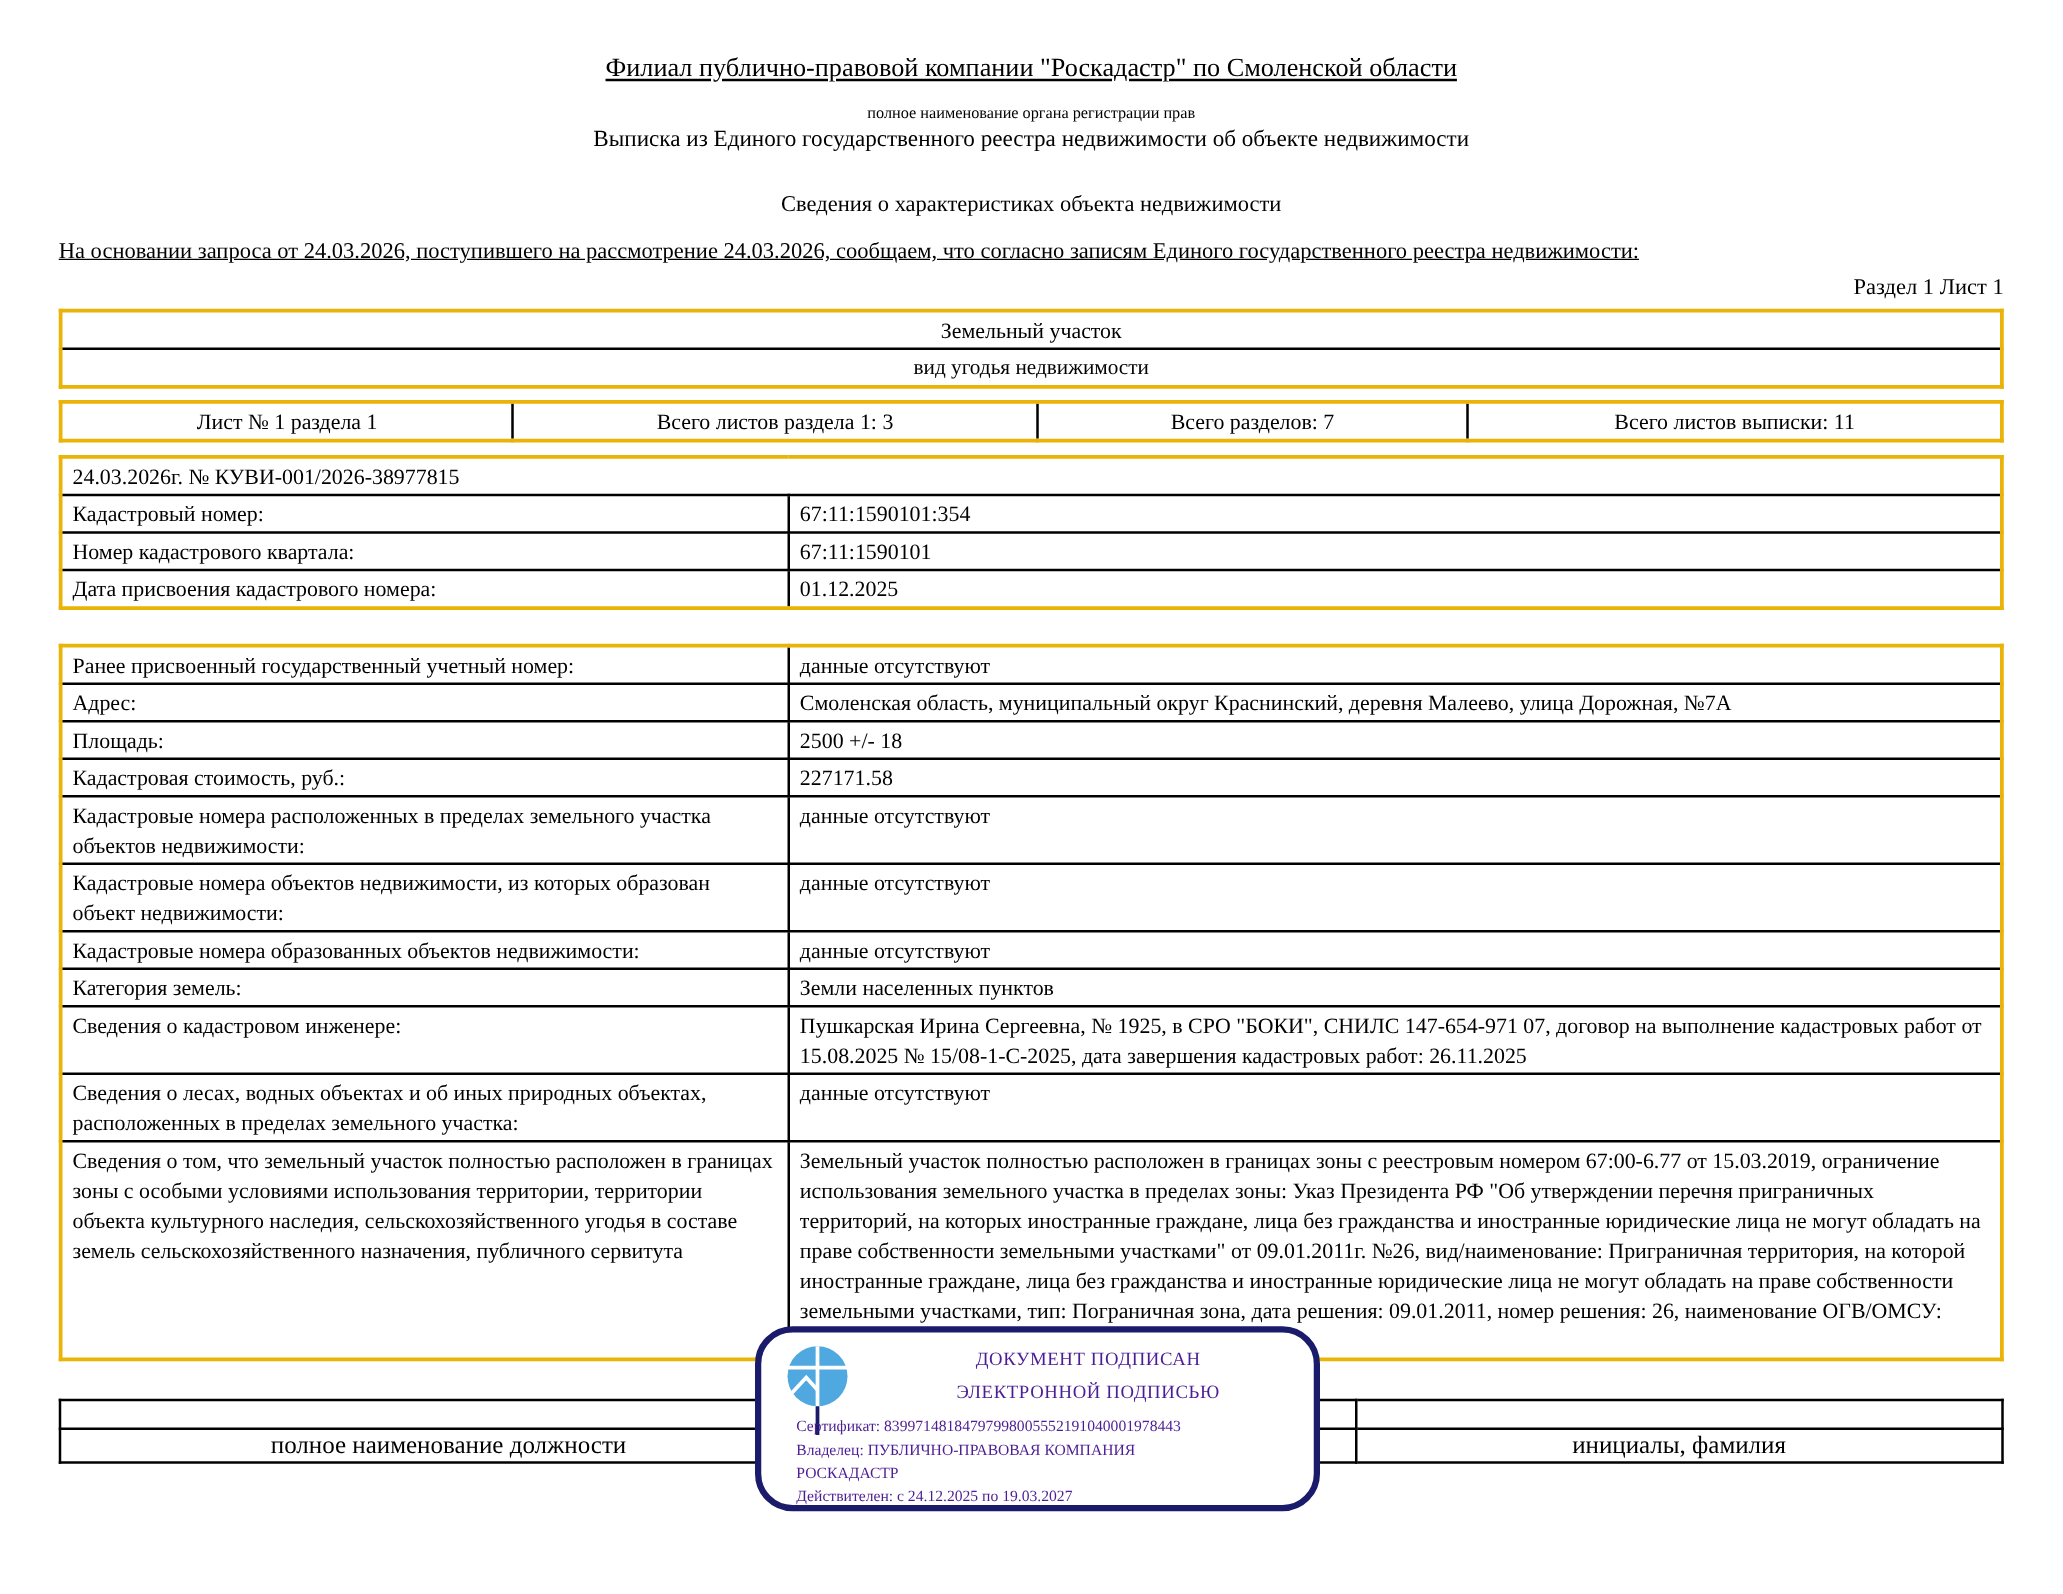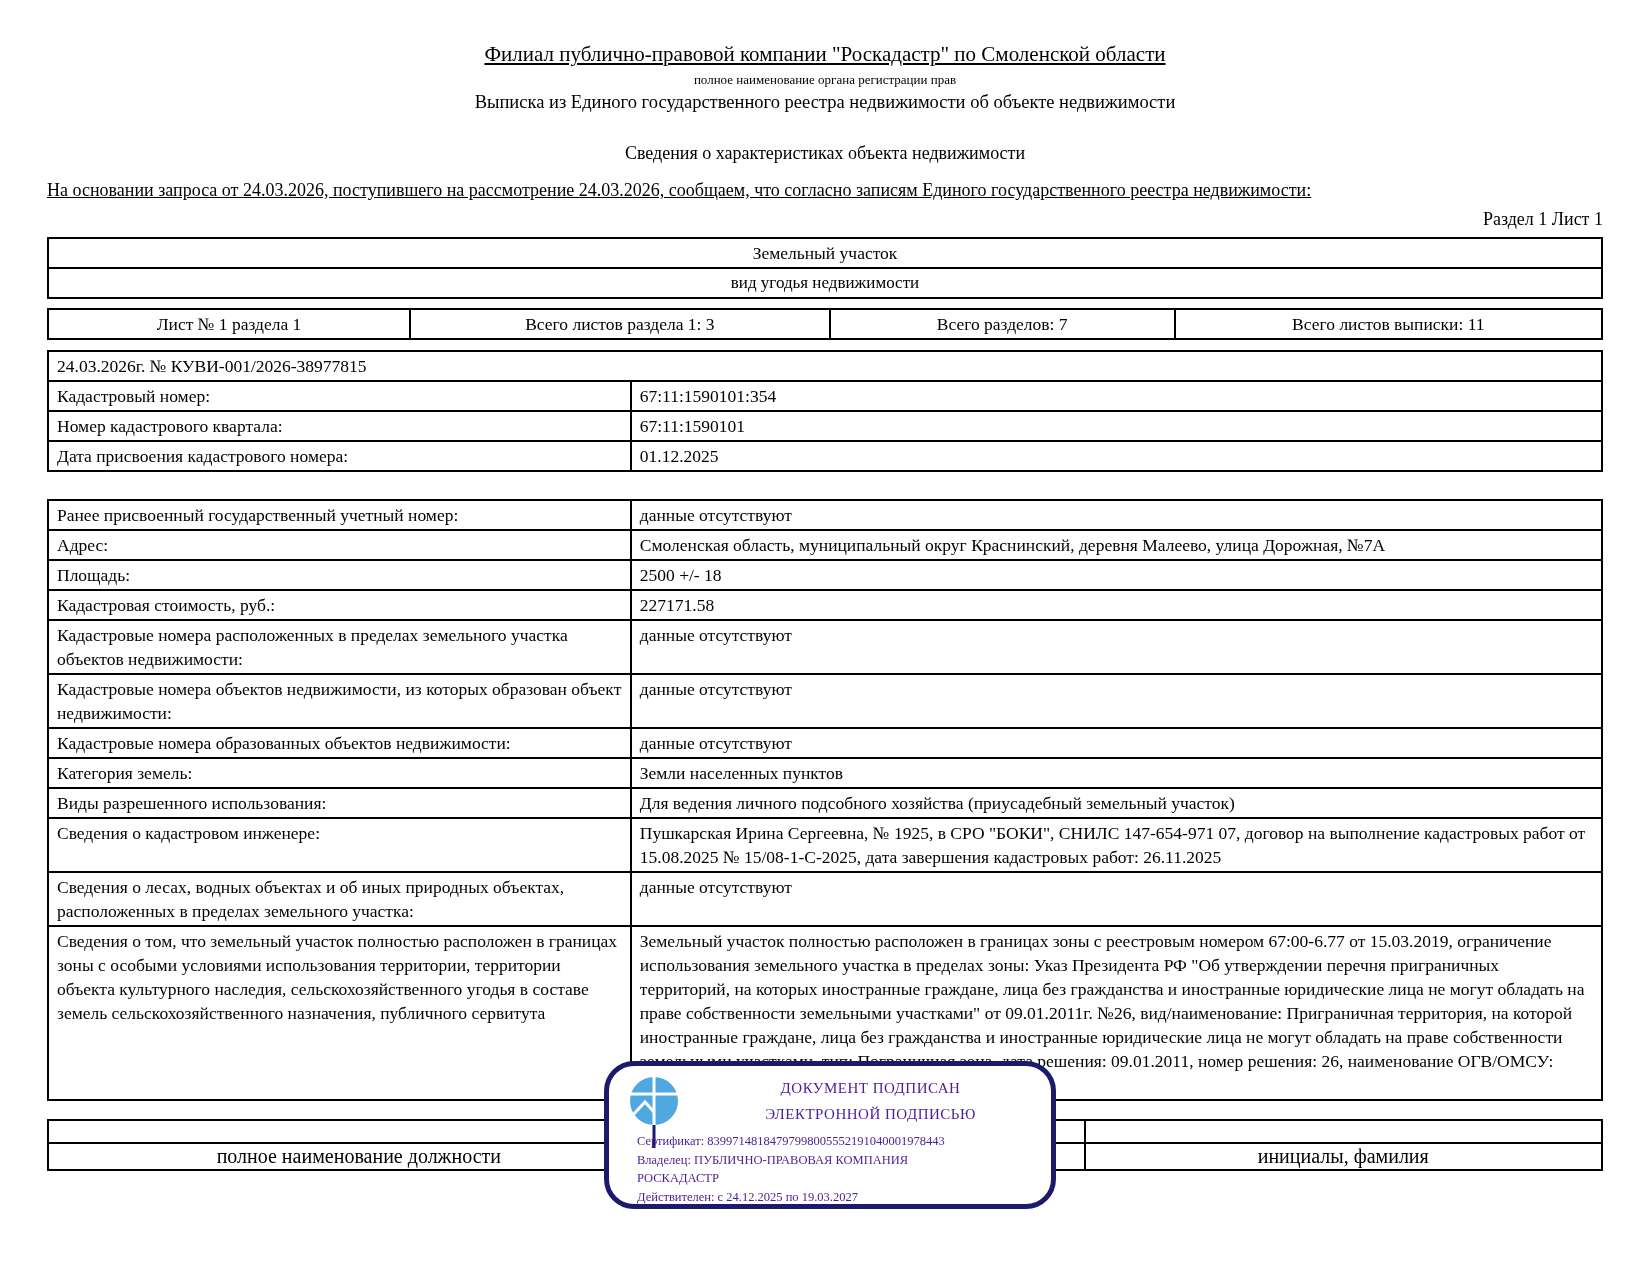--- a/index.html
+++ b/index.html
@@ -3,32 +3,32 @@
 <meta charset="utf-8">
 <style>
   html,body { margin:0; padding:0; background:#fff; }
   .page {
     position:relative; width:1650px; height:1275px; background:#ffffff;
     font-family:"Liberation Serif", serif; color:#000; overflow:hidden;
   }
   .content { margin:0 47px; }
   .doc-header { padding-top:42px; text-align:center; }
   .org-name { font-size:21px; text-decoration:underline; }
-  .org-caption { font-size:13px; margin-top:5px; }
+  .org-caption { font-size:13px; margin-top:15px; }
   .doc-title { font-size:18.5px; margin-top:4px; }
   .section-title { font-size:18px; margin-top:30px; }
   .basis-line { font-size:18px; margin-top:16px; text-align:left;text-decoration:underline; }
   .section-sheet { font-size:18px; margin-top:8px; text-align:right; }
 
   table.doc { border-collapse:collapse; width:100%; table-layout:fixed; }
   table.doc td {
     border:2px solid #000; font-size:17.5px; line-height:24px;
     padding:2px 8px; vertical-align:top; word-wrap:break-word;
   }
-  table.doc { border:1px solid #eab308; }
+  table.doc { border:3px solid #eab308; }
   .t-objtype { margin-top:7px; }
   .t-objtype td { text-align:center; padding:2px 8px; }
   .t-sheets { margin-top:9px; }
   .t-sheets td { text-align:center; }
   .t-request { margin-top:10px; }
   .t-details { margin-top:27px; }
   col.c-label { width:37.5%; }
   col.c-value { width:62.5%; }
 
   
@@ -155,24 +155,20 @@
           <td>Кадастровые номера объектов недвижимости, из которых образован объект недвижимости:</td>
           <td>данные отсутствуют</td>
         </tr>
         <tr>
           <td>Кадастровые номера образованных объектов недвижимости:</td>
           <td>данные отсутствуют</td>
         </tr>
         <tr>
           <td>Категория земель:</td>
           <td>Земли населенных пунктов</td>
-        </tr>
-        <tr>
-          <td>Виды разрешенного использования:</td>
-          <td>Для ведения личного подсобного хозяйства (приусадебный земельный участок)</td>
         </tr>
         <tr>
           <td>Сведения о кадастровом инженере:</td>
           <td>Пушкарская Ирина Сергеевна, № 1925, в СРО "БОКИ", СНИЛС 147-654-971 07, договор на выполнение кадастровых работ от 15.08.2025 № 15/08-1-С-2025, дата завершения кадастровых работ: 26.11.2025</td>
         </tr>
         <tr>
           <td>Сведения о лесах, водных объектах и об иных природных объектах, расположенных в пределах земельного участка:</td>
           <td>данные отсутствуют</td>
         </tr>
         <tr>

